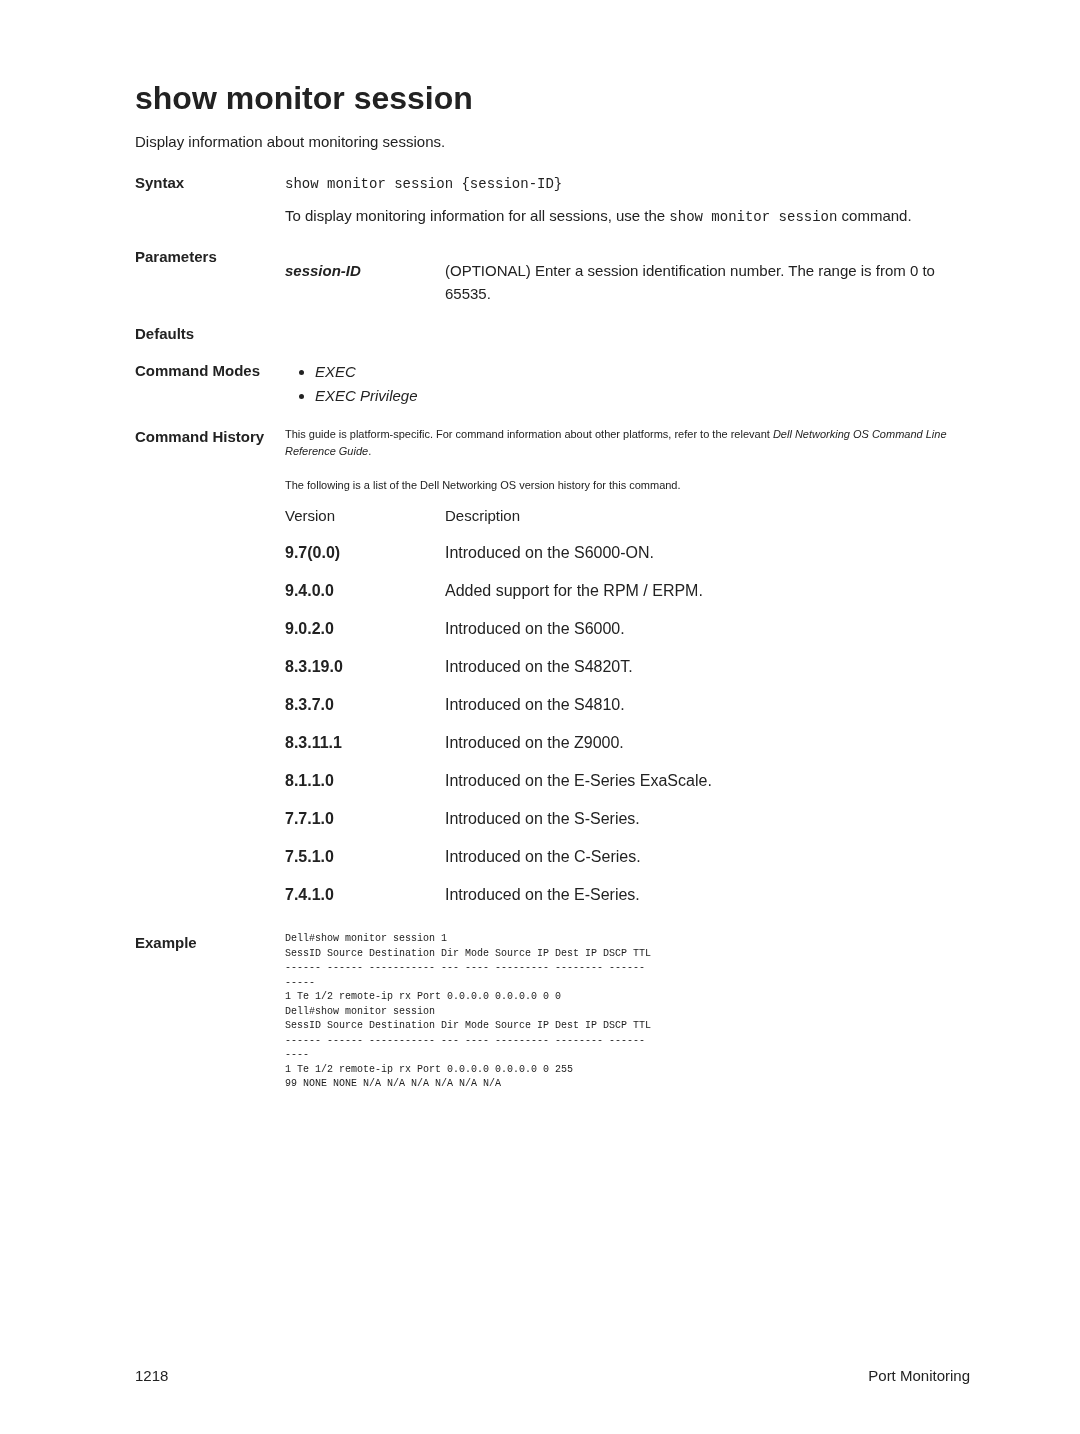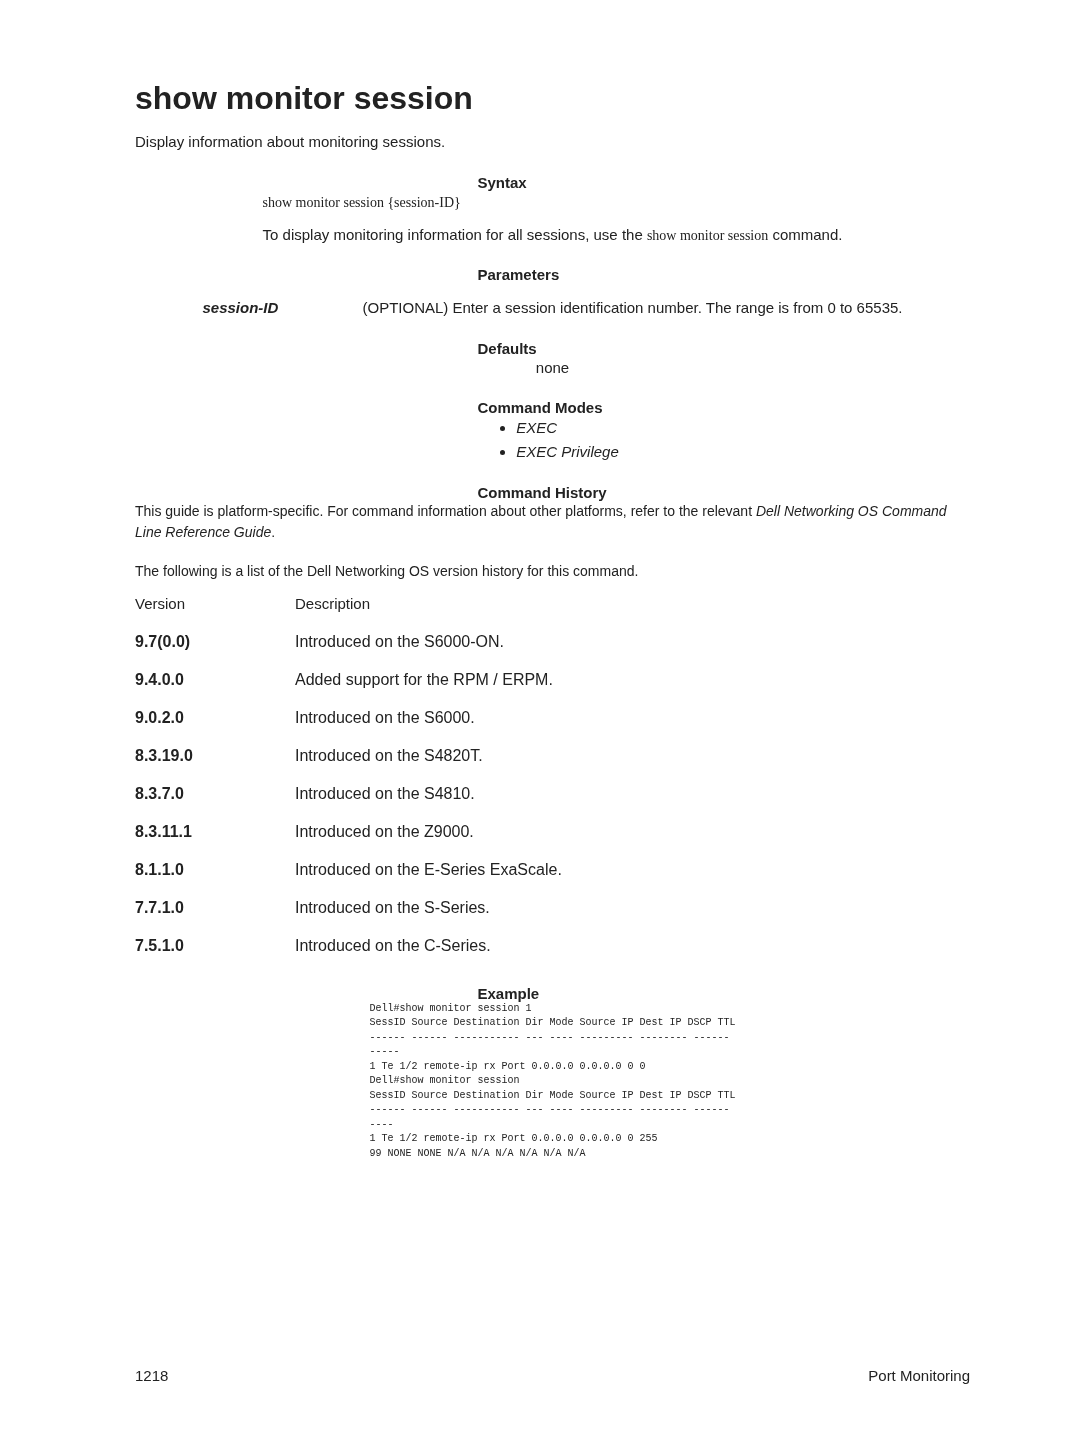--- a/index.html
+++ b/index.html
@@ -18,37 +18,36 @@
       margin-bottom: 16px;
       letter-spacing: 0;
     }
     .intro {
       font-size: 15px;
       margin-bottom: 22px;
     }
     .row {
       display: flex;
       margin-bottom: 18px;
-      align-items: center;
-      flex-direction: column;
+      align-items: flex-start;
     }
     .label-col {
       width: 150px;
       flex-shrink: 0;
       font-weight: bold;
       font-size: 15px;
       padding-top: 2px;
     }
     .content-col {
       flex: 1;
       font-size: 15px;
       line-height: 1.5;
     }
     .mono {
-      font-family: Liberation Serif, serif;
+      font-family: Liberation Mono, monospace;
       font-size: 14px;
     }
     .param-row {
       display: flex;
       align-items: flex-start;
       margin-top: 14px;
     }
     .param-name {
       width: 160px;
       flex-shrink: 0;
@@ -65,21 +64,21 @@
       list-style: disc;
       padding-left: 30px;
       margin: 0;
     }
     ul.modes li {
       font-size: 15px;
       line-height: 1.6;
       font-style: italic;
     }
     .italic { font-style: italic; }
-    .history-text { font-size: 14px; line-height: 1.5; }
+    .history-text { font-size: 11px; line-height: 1.5; }
     .gap-above { margin-top: 18px; }
     table.version-table {
       border-collapse: collapse;
       width: 100%;
       margin-top: 4px;
     }
     table.version-table th {
       text-align: left;
       font-weight: normal;
       font-size: 15px;
@@ -133,21 +132,20 @@
   <div class="content-col">
     <div class="param-row">
       <div class="param-name">session-ID</div>
       <div class="param-desc">(OPTIONAL) Enter a session identification number. The range is from 0 to 65535.</div>
     </div>
   </div>
 </div>
 
 <div class="row">
   <div class="label-col">Defaults</div>
-  <div class="content-col">none</div>
 </div>
 
 <div class="row">
   <div class="label-col">Command Modes</div>
   <div class="content-col">
     <ul class="modes">
       <li>EXEC</li>
       <li>EXEC Privilege</li>
     </ul>
   </div>
@@ -195,20 +193,24 @@
             <td class="vcell">8.1.1.0</td>
             <td>Introduced on the E-Series ExaScale.</td>
           </tr>
       <tr>
             <td class="vcell">7.7.1.0</td>
             <td>Introduced on the S-Series.</td>
           </tr>
       <tr>
             <td class="vcell">7.5.1.0</td>
             <td>Introduced on the C-Series.</td>
+          </tr>
+      <tr>
+            <td class="vcell">7.4.1.0</td>
+            <td>Introduced on the E-Series.</td>
           </tr>
     </tbody>
       </table>
   </div>
 </div>
 
 <div class="row">
   <div class="label-col">Example</div>
   <div class="content-col">
     <div class="example-block">Dell#show monitor session 1

